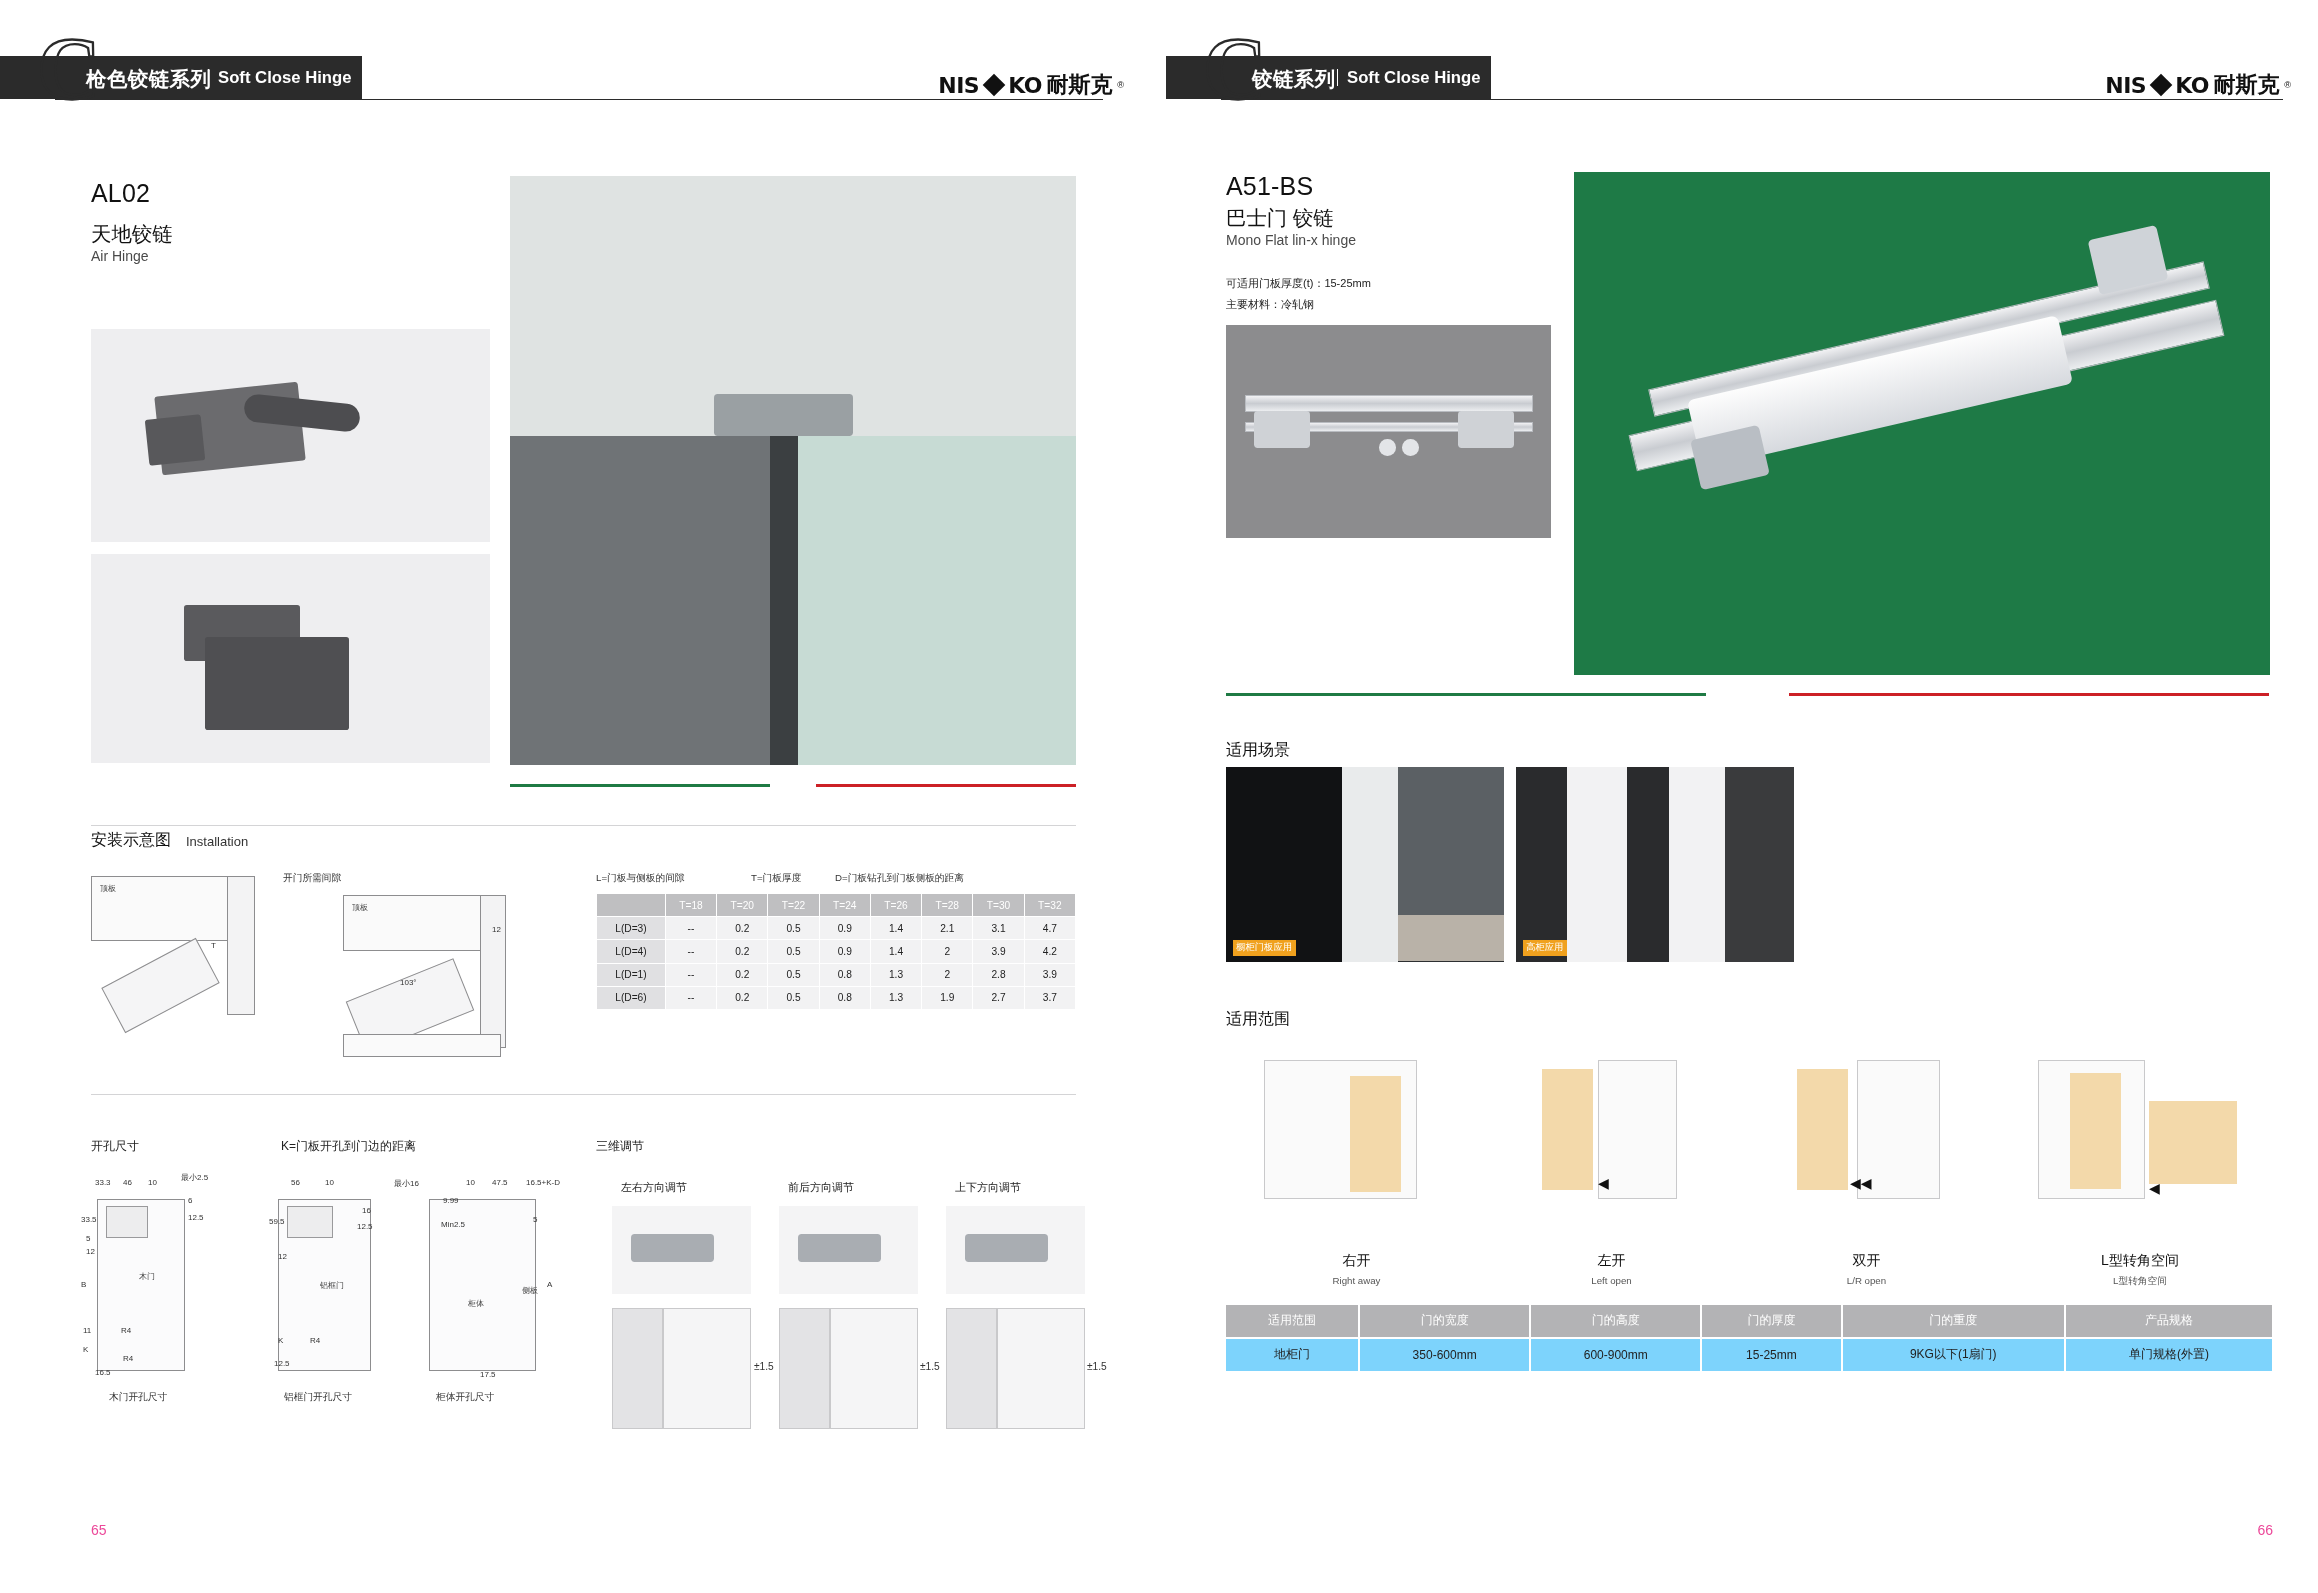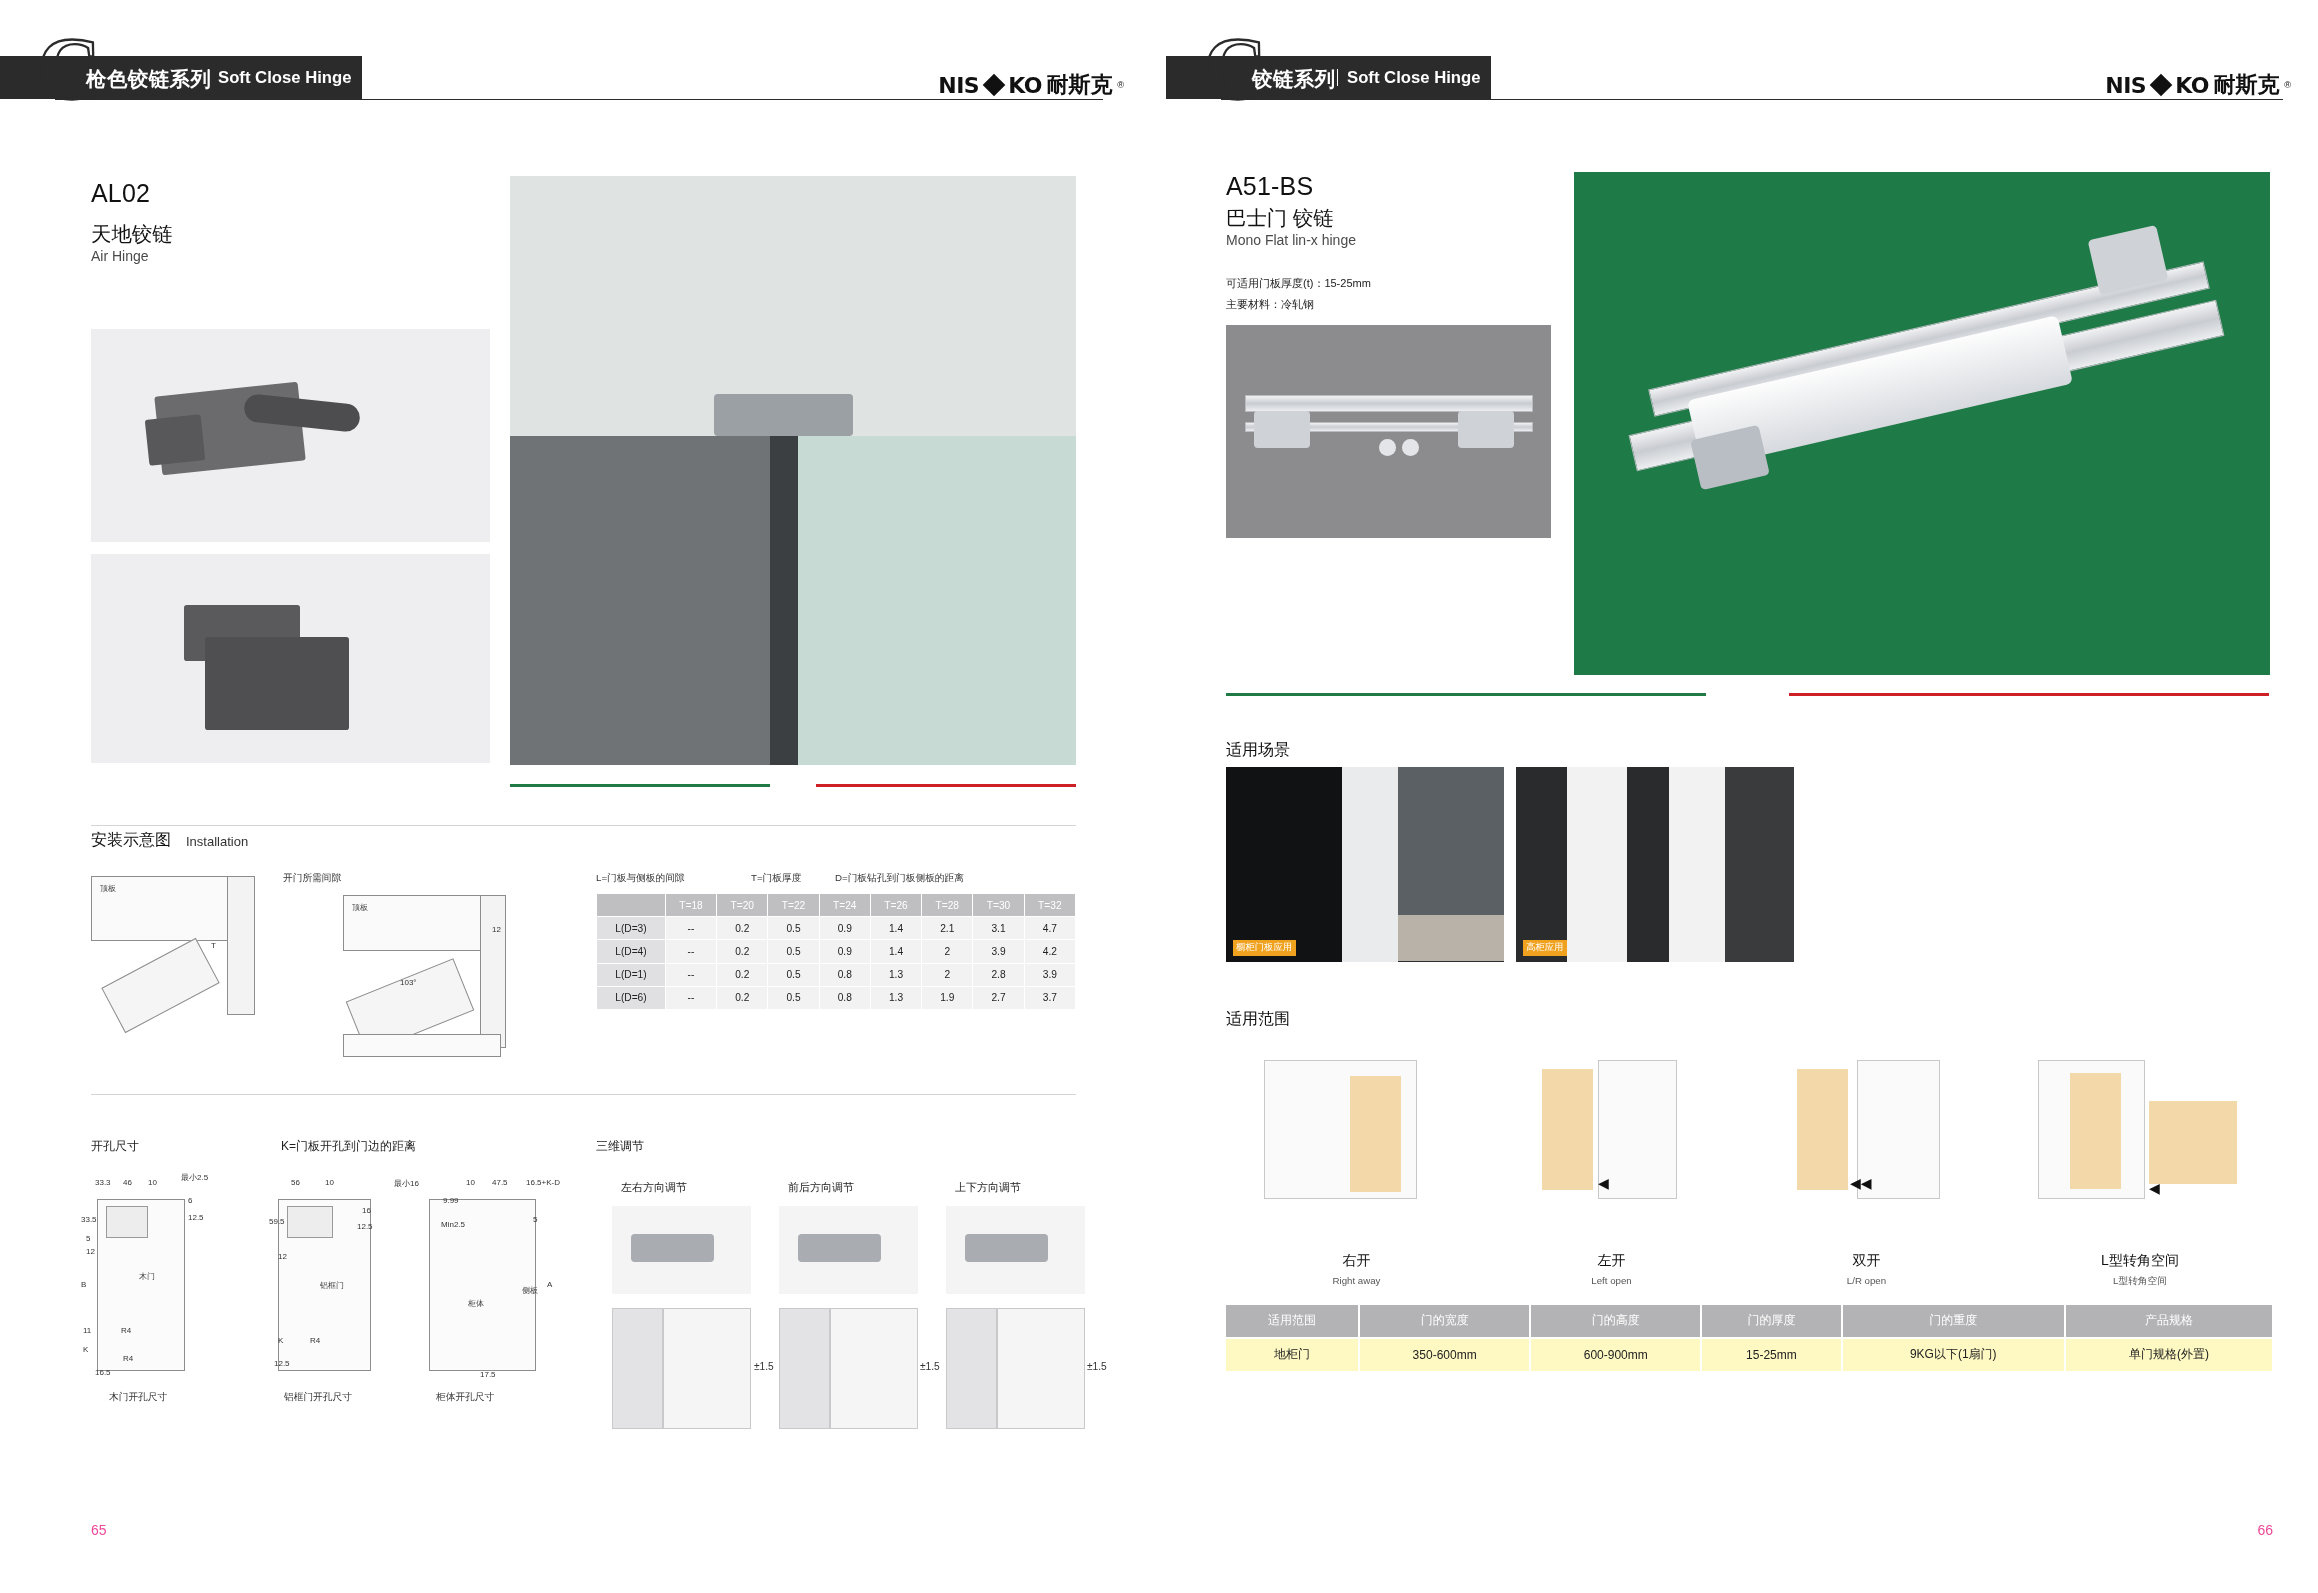--- a/index.html
+++ b/index.html
@@ -94,21 +94,21 @@
   table.gr td.lbl { background: #e0e0e2; margin-top: 24px; }
   table.gr td { background: #f2f2f3; }
 
   
   table.spec { position: absolute; border-collapse: separate; border-spacing: 2.8px; }
   table.spec th {
     background: #b3b3b5; color: #ffffff; font-weight: normal;
     font-size: 12px; padding: 7.4px 4.6px; text-align: center;
   }
   table.spec td {
-    background: #fef9c3; color: #222; font-size: 12px;
+    background: #7dd3fc; color: #222; font-size: 12px;
     padding: 7.4px 4.6px; text-align: center;
   }
 
   .pgnum { position: absolute; bottom: 56px; font-size: 14px; color: #ec4899; }
   .sbox { position: absolute; border: 0.9px solid #8d8d8f; background: #fafafa; }
   .shatch { position: absolute; background: #ededee; border: 0.9px solid #9a9a9c; }
 
   .dim { position: absolute; font-size: 8px; color: #333; }
 
   

